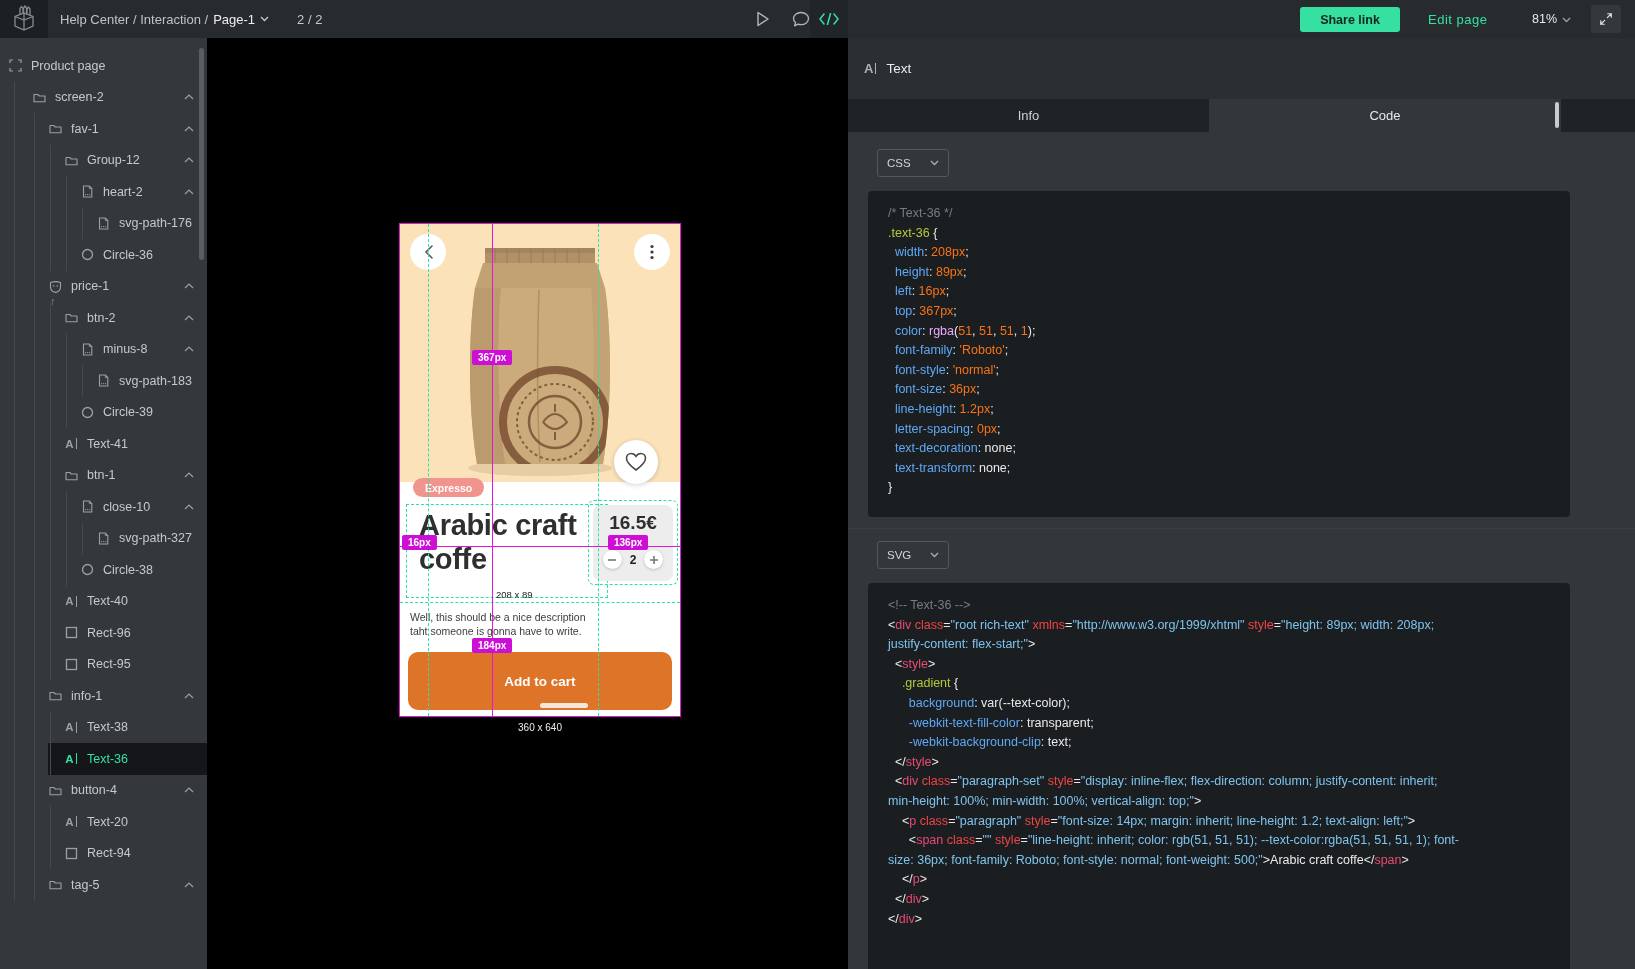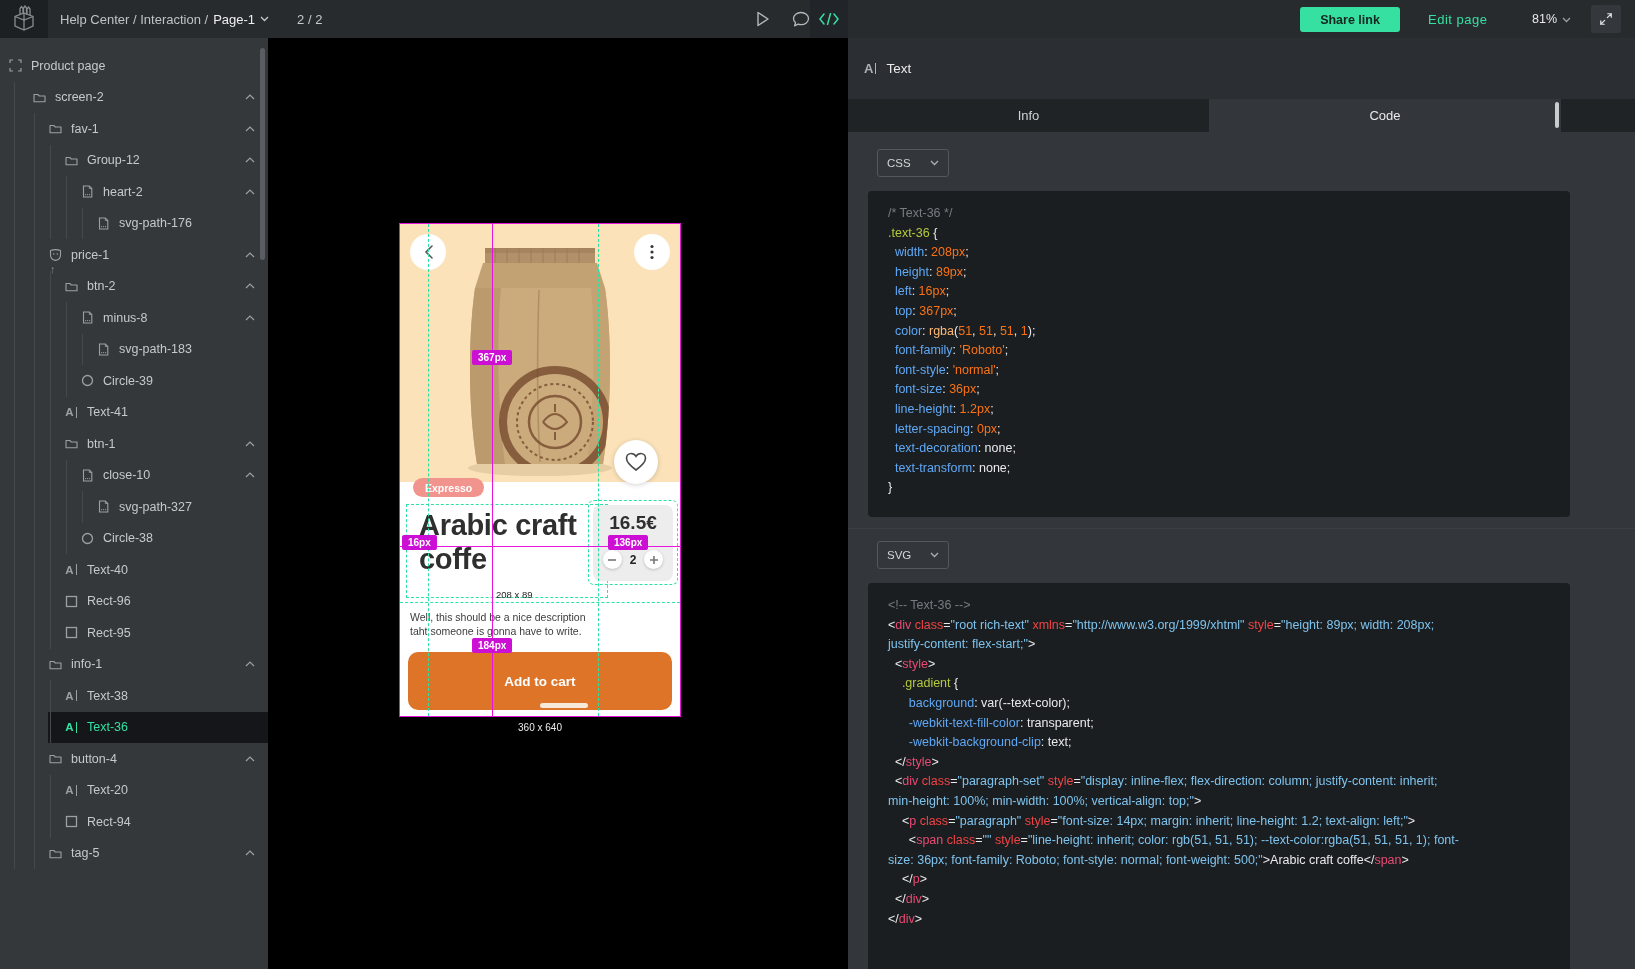--- a/index.html
+++ b/index.html
@@ -20,21 +20,21 @@
   .tb-icon { position:absolute; top:0; height:38px; display:flex; align-items:center; justify-content:center; width:38px; color:#b4b8bc; cursor:pointer; }
   .tb-icon.active-tile { background:#212428; }
   .share-btn { position:absolute; left:1300px; top:7px; width:100px; height:25px; background:#35e0a1; border-radius:3px;
     display:flex; align-items:center; justify-content:center; font-size:12.5px; font-weight:bold; color:#15261f; cursor:pointer; }
   .edit-link { position:absolute; left:1428px; top:0; height:38px; display:flex; align-items:center; color:#35e0a1; font-size:13px; letter-spacing:.5px; cursor:pointer; }
   .zoom-ctrl { position:absolute; left:1532px; top:0; height:38px; display:flex; align-items:center; gap:5px; color:#e8eaec; font-size:12.5px; cursor:pointer; }
   .zoom-ctrl svg { margin-top:1px; }
   .expand-tile { position:absolute; left:1591px; top:5px; width:30px; height:28px; background:#34383c; border-radius:3px; display:flex; align-items:center; justify-content:center; color:#dfe1e3; cursor:pointer; }
 
   
-  .sidebar { position:absolute; left:0; top:38px; width:268px; height:931px; background:#34383b; z-index:20; }
+  .sidebar { position:absolute; left:0; top:38px; width:207px; height:931px; background:#34383b; z-index:20; }
   .tree { position:absolute; inset:0; padding-top:12px; overflow:hidden; }
   .tree-row { position:relative; height:31.5px; display:flex; align-items:center; font-size:12.5px; color:#c6c9cb; cursor:pointer; white-space:nowrap; }
   .tree-row .guide { position:absolute; top:0; bottom:0; width:1px; background:#45494d; }
   .tree-row .t-icon { flex:0 0 auto; display:flex; align-items:center; justify-content:center; width:14px; height:14px; color:#9ba0a4; }
   .tree-row.selected { color:#35e0a1; }
   .tree-row.selected .t-icon { color:#35e0a1; }
   .tree-row .t-label { margin-left:9px; }
   .tree-chev { position:absolute; right:13px; top:50%; margin-top:-3px; color:#9ba0a4; }
   .icon-textA { font-size:11.5px; font-weight:bold; letter-spacing:1px; display:flex; align-items:center; }
   .icon-textA i { font-style:normal; }
@@ -89,21 +89,21 @@
   .sel-box { position:absolute; width:72px; height:28px; border:1px solid #54585c; border-radius:3px; color:#d3d6d8; font-size:11.5px;
     display:flex; align-items:center; padding:0 9px; justify-content:space-between; cursor:pointer; background:transparent; }
   .sel-css { left:29px; top:111px; }
   .sel-svg { left:29px; top:503px; }
   .code-block { position:absolute; left:20px; width:702px; background:#1b1e21; border-radius:4px; padding:13px 20px;
     font-family:"Liberation Sans", sans-serif; font-size:12.5px; line-height:19.6px; white-space:pre; overflow:hidden; color:#e9eaeb; }
   .cb-css { top:153px; height:326px; }
   .cb-svg { top:545px; height:452px; }
   .divider { position:absolute; left:0; top:490px; width:787px; height:1px; background:#3b3f43; }
   .tk-cm{color:#757c82;} .tk-sel{color:#b1ca3c;} .tk-prop{color:#5fa8f5;} .tk-val{color:#f97316;}
-  .tk-fn{color:#fdba74;} .tk-pun{color:#e9eaeb;} .tk-tag{color:#e84a73;} .tk-attr{color:#ef4444;} .tk-str{color:#7ec3ed;} .tk-txt{color:#e9eaeb;}
+  .tk-fn{color:#f0abfc;} .tk-pun{color:#e9eaeb;} .tk-tag{color:#e84a73;} .tk-attr{color:#ef4444;} .tk-str{color:#7ec3ed;} .tk-txt{color:#e9eaeb;}
 </style>
 </head>
 <body>
 
 <div class="topbar">
   <div class="logo-tile">
     <svg width="26" height="28" viewBox="0 0 26 28" fill="none" stroke="#878c90" stroke-width="1.3">
       <path d="M13 8 L22 11.5 L22 21 L13 25 L4 21 L4 11.5 Z"></path>
       <path d="M13 8 L13 25 M4 11.5 L13 15 L22 11.5"></path>
       <path d="M9 9.5 L9 3.5 L10.5 1.5 L12 3.5 L12 9 M12.5 8.8 L12.5 3 L14 1 L15.5 3 L15.5 9.5 M16 9.8 L16 4 L17.5 2 L19 4 L19 10.5"></path>
@@ -234,20 +234,32 @@
         <span class="t-icon" style="margin-left: 96px;">
           <svg width="13" height="13" viewBox="0 0 13 13" fill="none" stroke="currentColor" stroke-width="1.1">
             <path d="M2.5 1 H8.3 L10.8 3.5 V12 H2.5 Z"></path>
             <path d="M8.3 1 V3.5 H10.8" stroke-width=".8"></path>
             <circle cx="4.6" cy="9.6" r=".65" fill="currentColor" stroke="none"></circle>
             <circle cx="6.6" cy="9.6" r=".65" fill="currentColor" stroke="none"></circle>
             <circle cx="8.6" cy="9.6" r=".65" fill="currentColor" stroke="none"></circle>
           </svg>
         </span>
         <span class="t-label">svg-path-176</span>
+      </div>
+      <div class="tree-row">
+        <span class="guide" style="left: 14px;"></span>
+        <span class="guide" style="left: 34px;"></span>
+        <span class="guide" style="left: 50px;"></span>
+        <span class="guide" style="left: 66px;"></span>
+        <span class="t-icon" style="margin-left: 80px;">
+          <svg width="13" height="13" viewBox="0 0 13 13" fill="none" stroke="currentColor" stroke-width="1.3">
+            <circle cx="6.5" cy="6.5" r="5"></circle>
+          </svg>
+        </span>
+        <span class="t-label">Circle-36</span>
       </div>
       <div class="tree-row">
         <span class="guide" style="left: 14px;"></span>
         <span class="guide" style="left: 34px;"></span>
         <span class="t-icon" style="margin-left: 48px;">
           <svg width="13" height="13" viewBox="0 0 13 13" fill="none" stroke="currentColor" stroke-width="1.1">
             <path d="M1.5 2.6 Q6.5 .6 11.5 2.6 V7 Q11.5 11.4 6.5 12.4 Q1.5 11.4 1.5 7 Z"></path>
             <circle cx="4.7" cy="6" r=".8" fill="currentColor" stroke="none"></circle>
             <circle cx="8.3" cy="6" r=".8" fill="currentColor" stroke="none"></circle>
           </svg>

